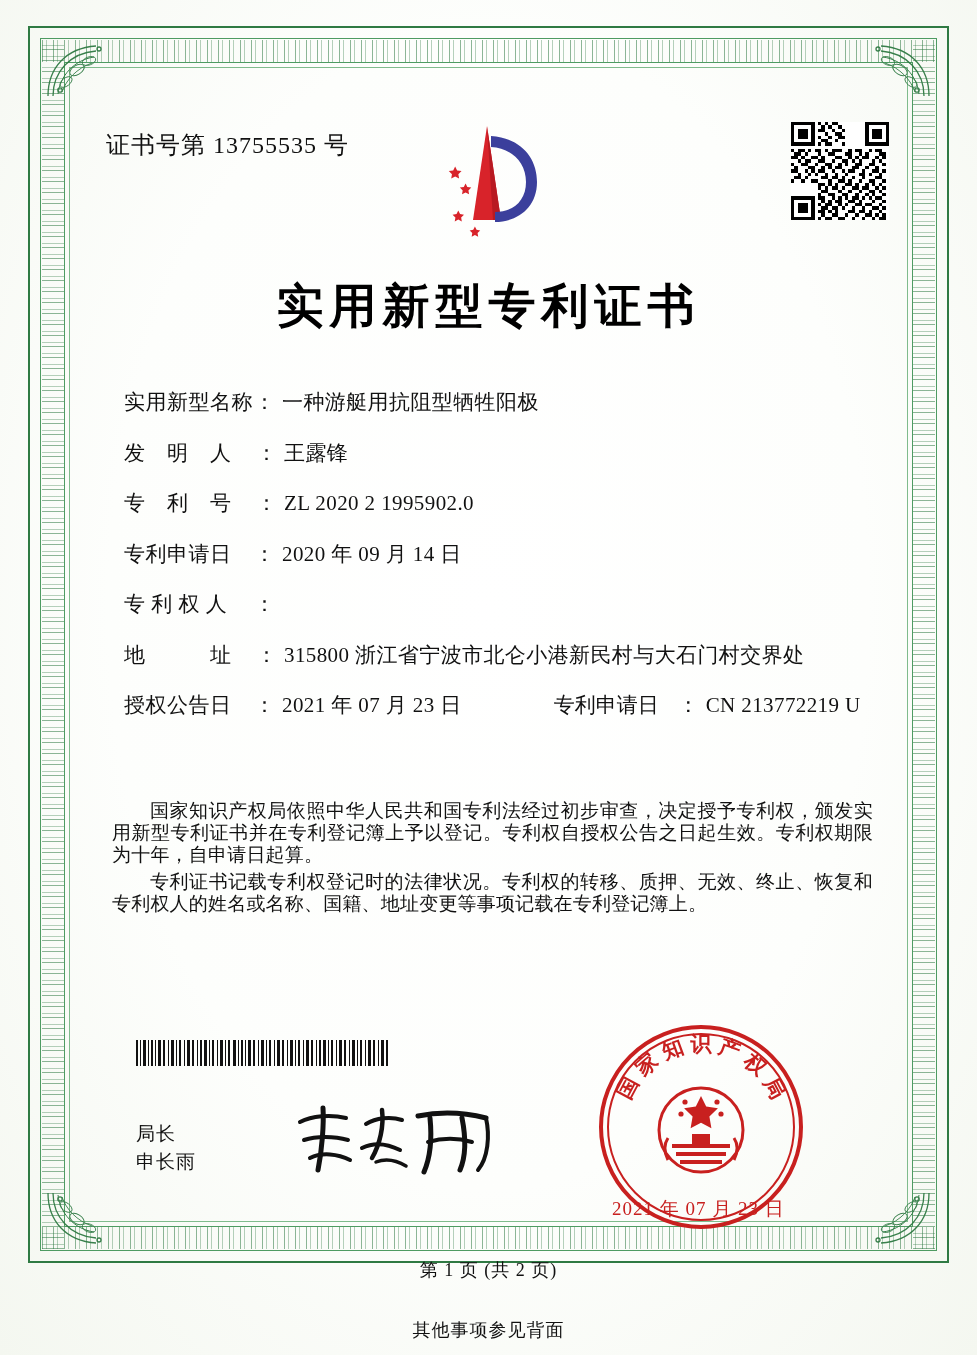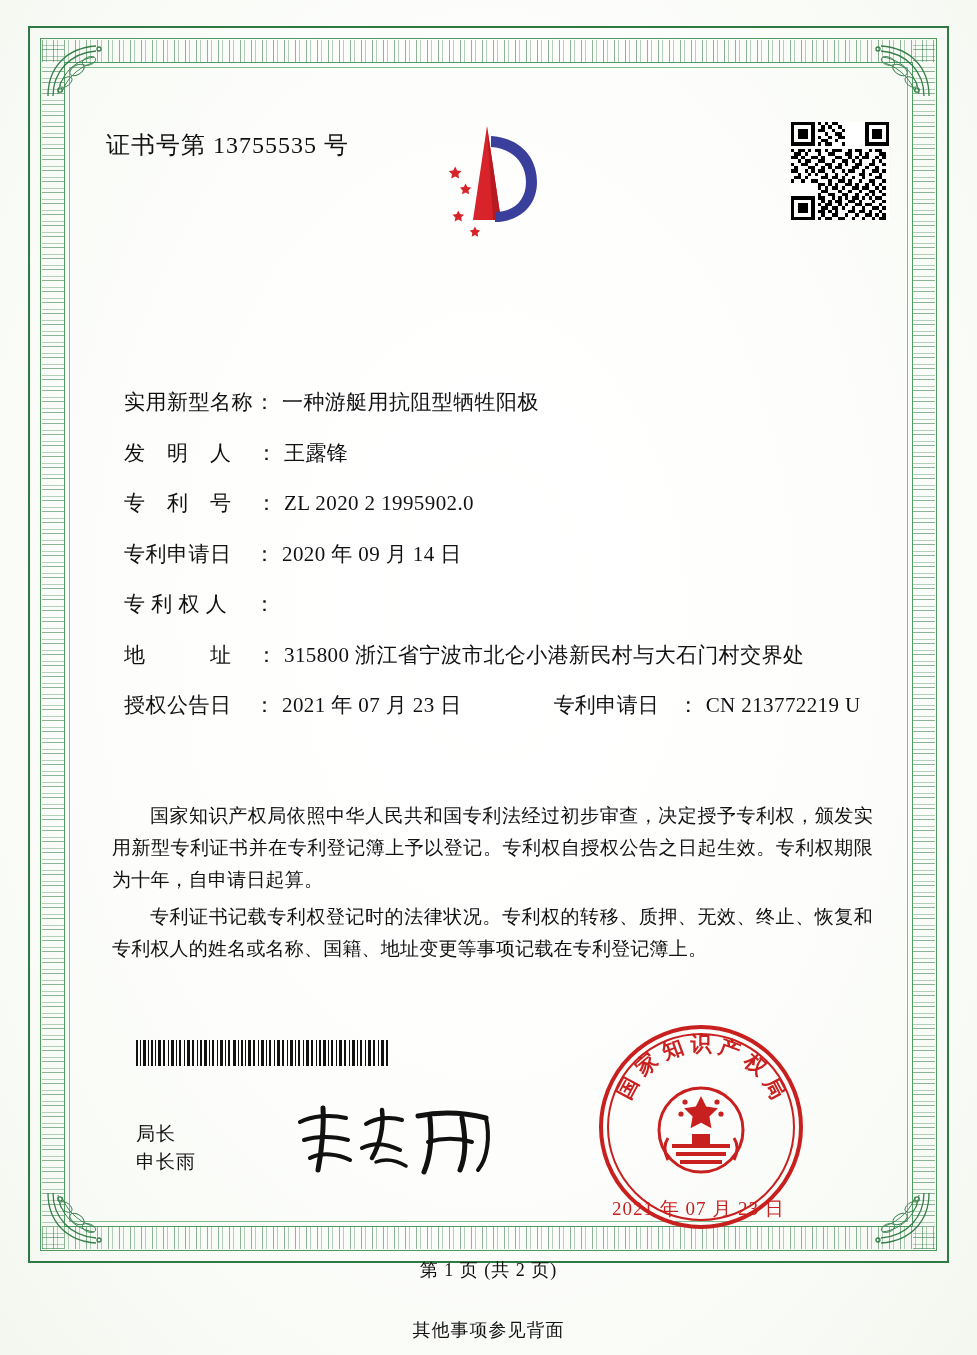--- a/index.html
+++ b/index.html
@@ -179,21 +179,21 @@
     flex: none;
   }
 
   
   .paras {
     position: absolute;
     left: 112px;
     right: 104px;
     top: 800px;
     font-size: 19px;
-    line-height: 32px;
+    line-height: 22px;
     text-align: justify;
     color: #111;
   }
   .paras p {
     margin: 0 0 5px 0;
     text-indent: 2em;
     letter-spacing: 0.2px;
   }
 
   
@@ -553,20 +553,21 @@
           <rect x="10" y="28" width="2" height="1"></rect>
           <rect x="14" y="28" width="2" height="1"></rect>
         <rect x="18" y="28" width="1" height="1"></rect>
           <rect x="21" y="28" width="1" height="1"></rect>
           <rect x="24" y="28" width="1" height="1"></rect>
         <rect x="26" y="28" width="2" height="1"></rect>
       </g>
     </svg>
   </div>
 
+  <div class="title">实用新型专利证书</div>
 
   <div class="fields">
 
     <div class="field-row">
       <span class="field-label">实用新型名称</span>
       <span class="field-colon">：</span>
       <span class="field-value">一种游艇用抗阻型牺牲阳极</span>
     </div>
 
     <div class="field-row">

